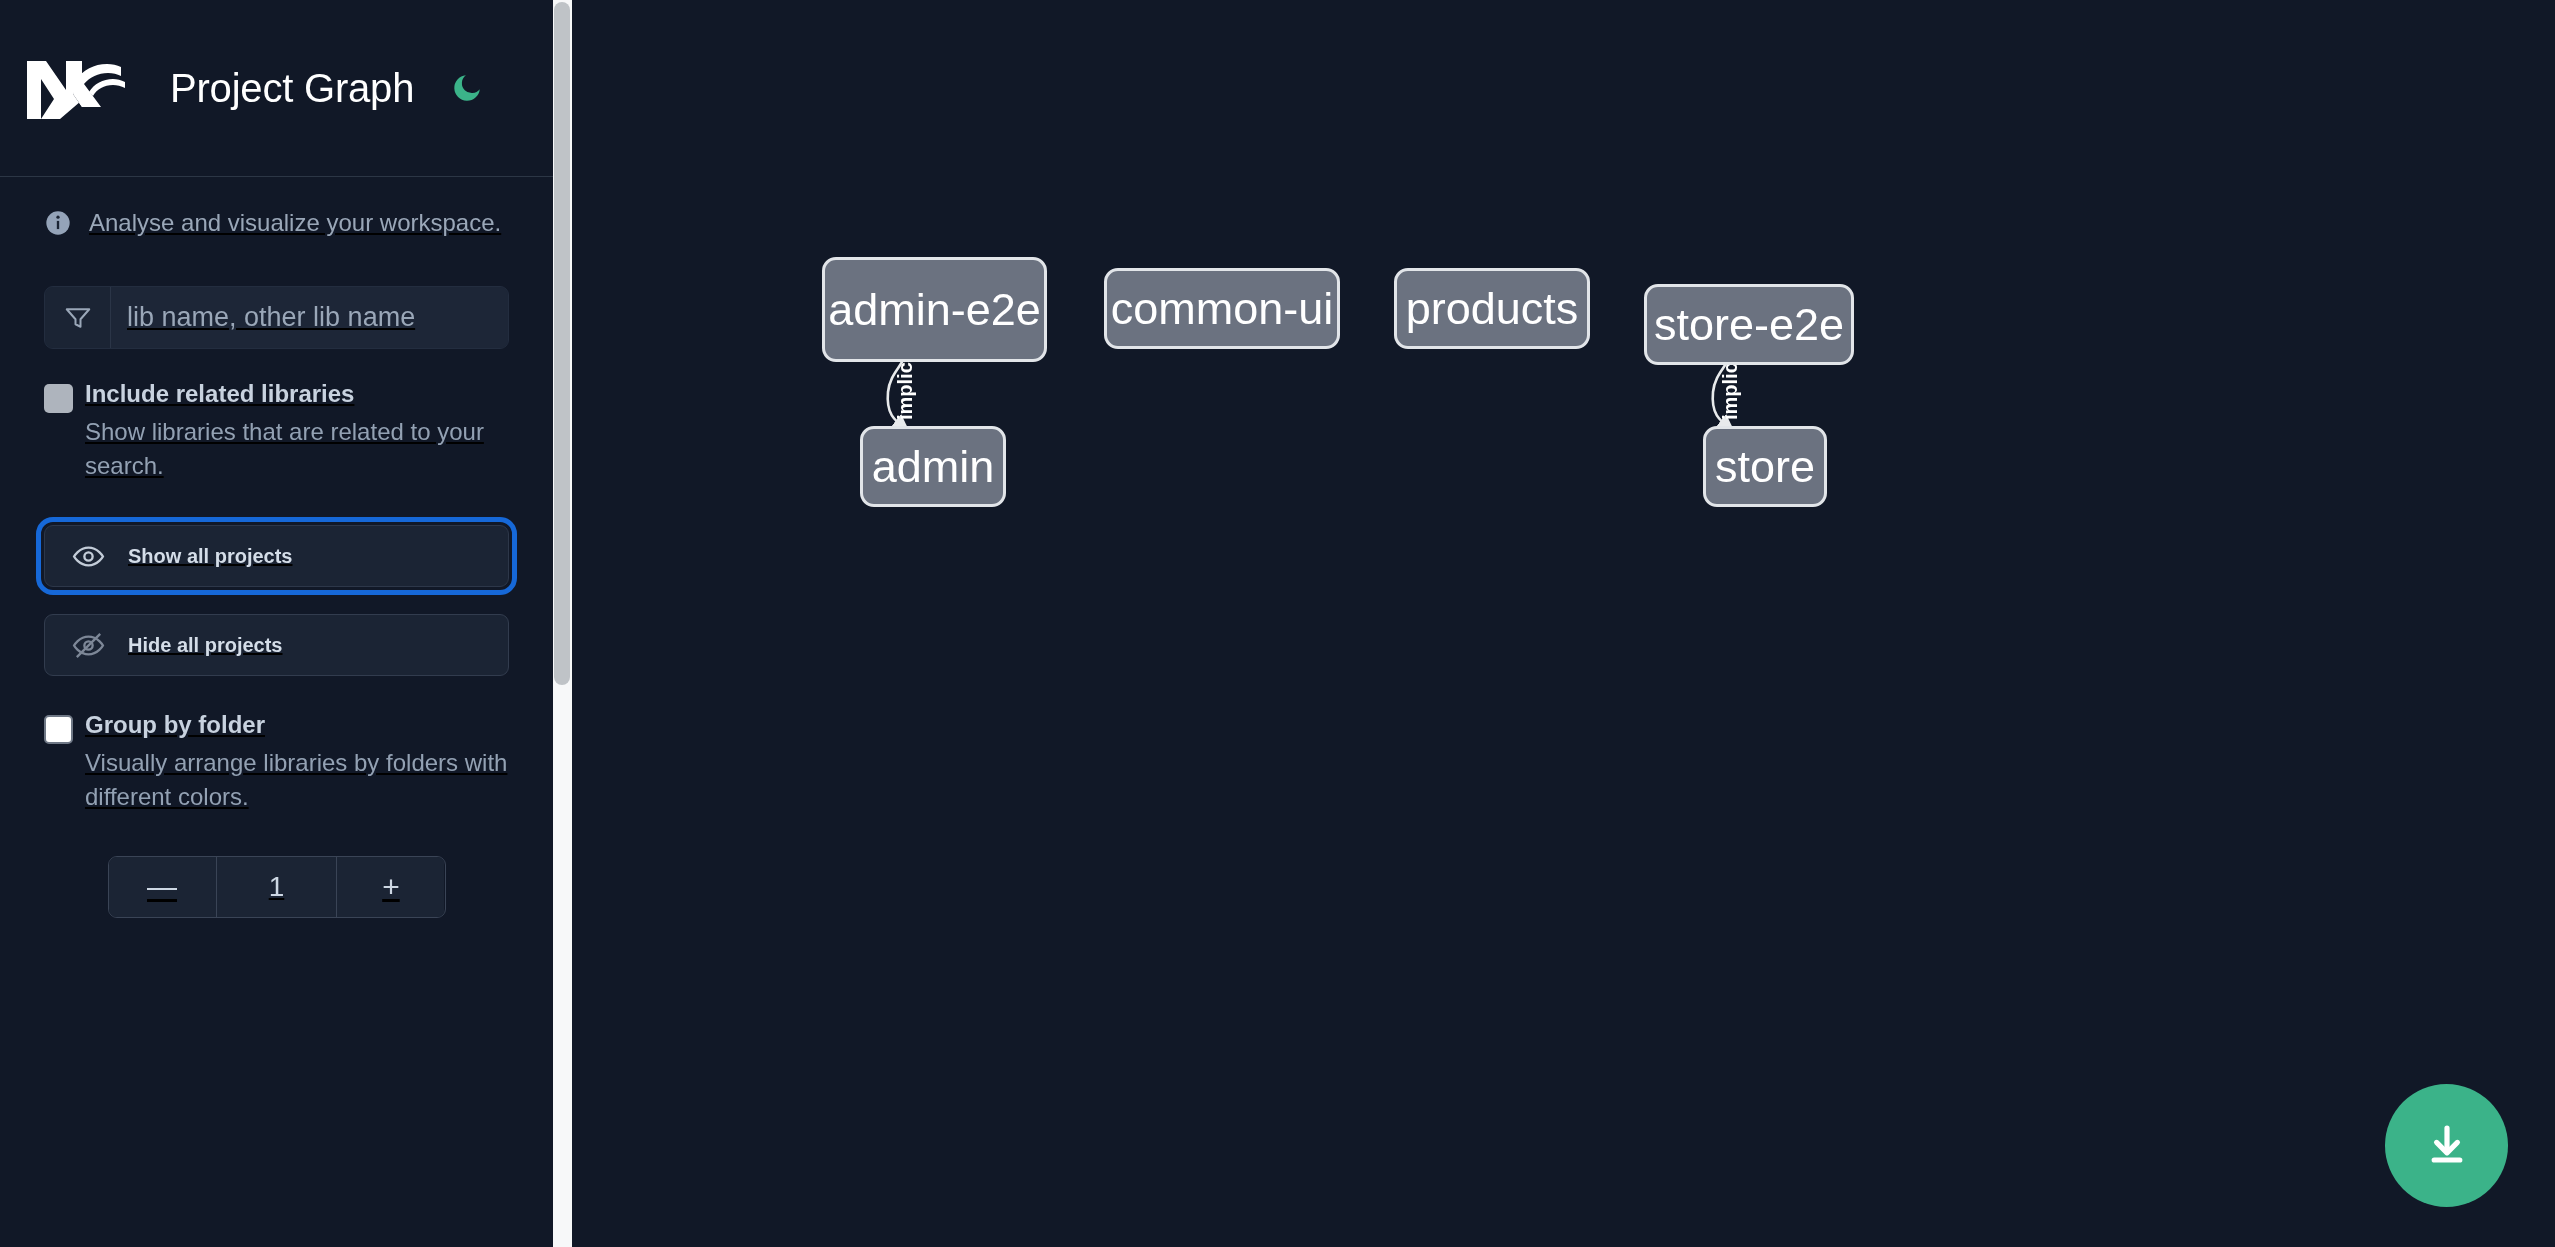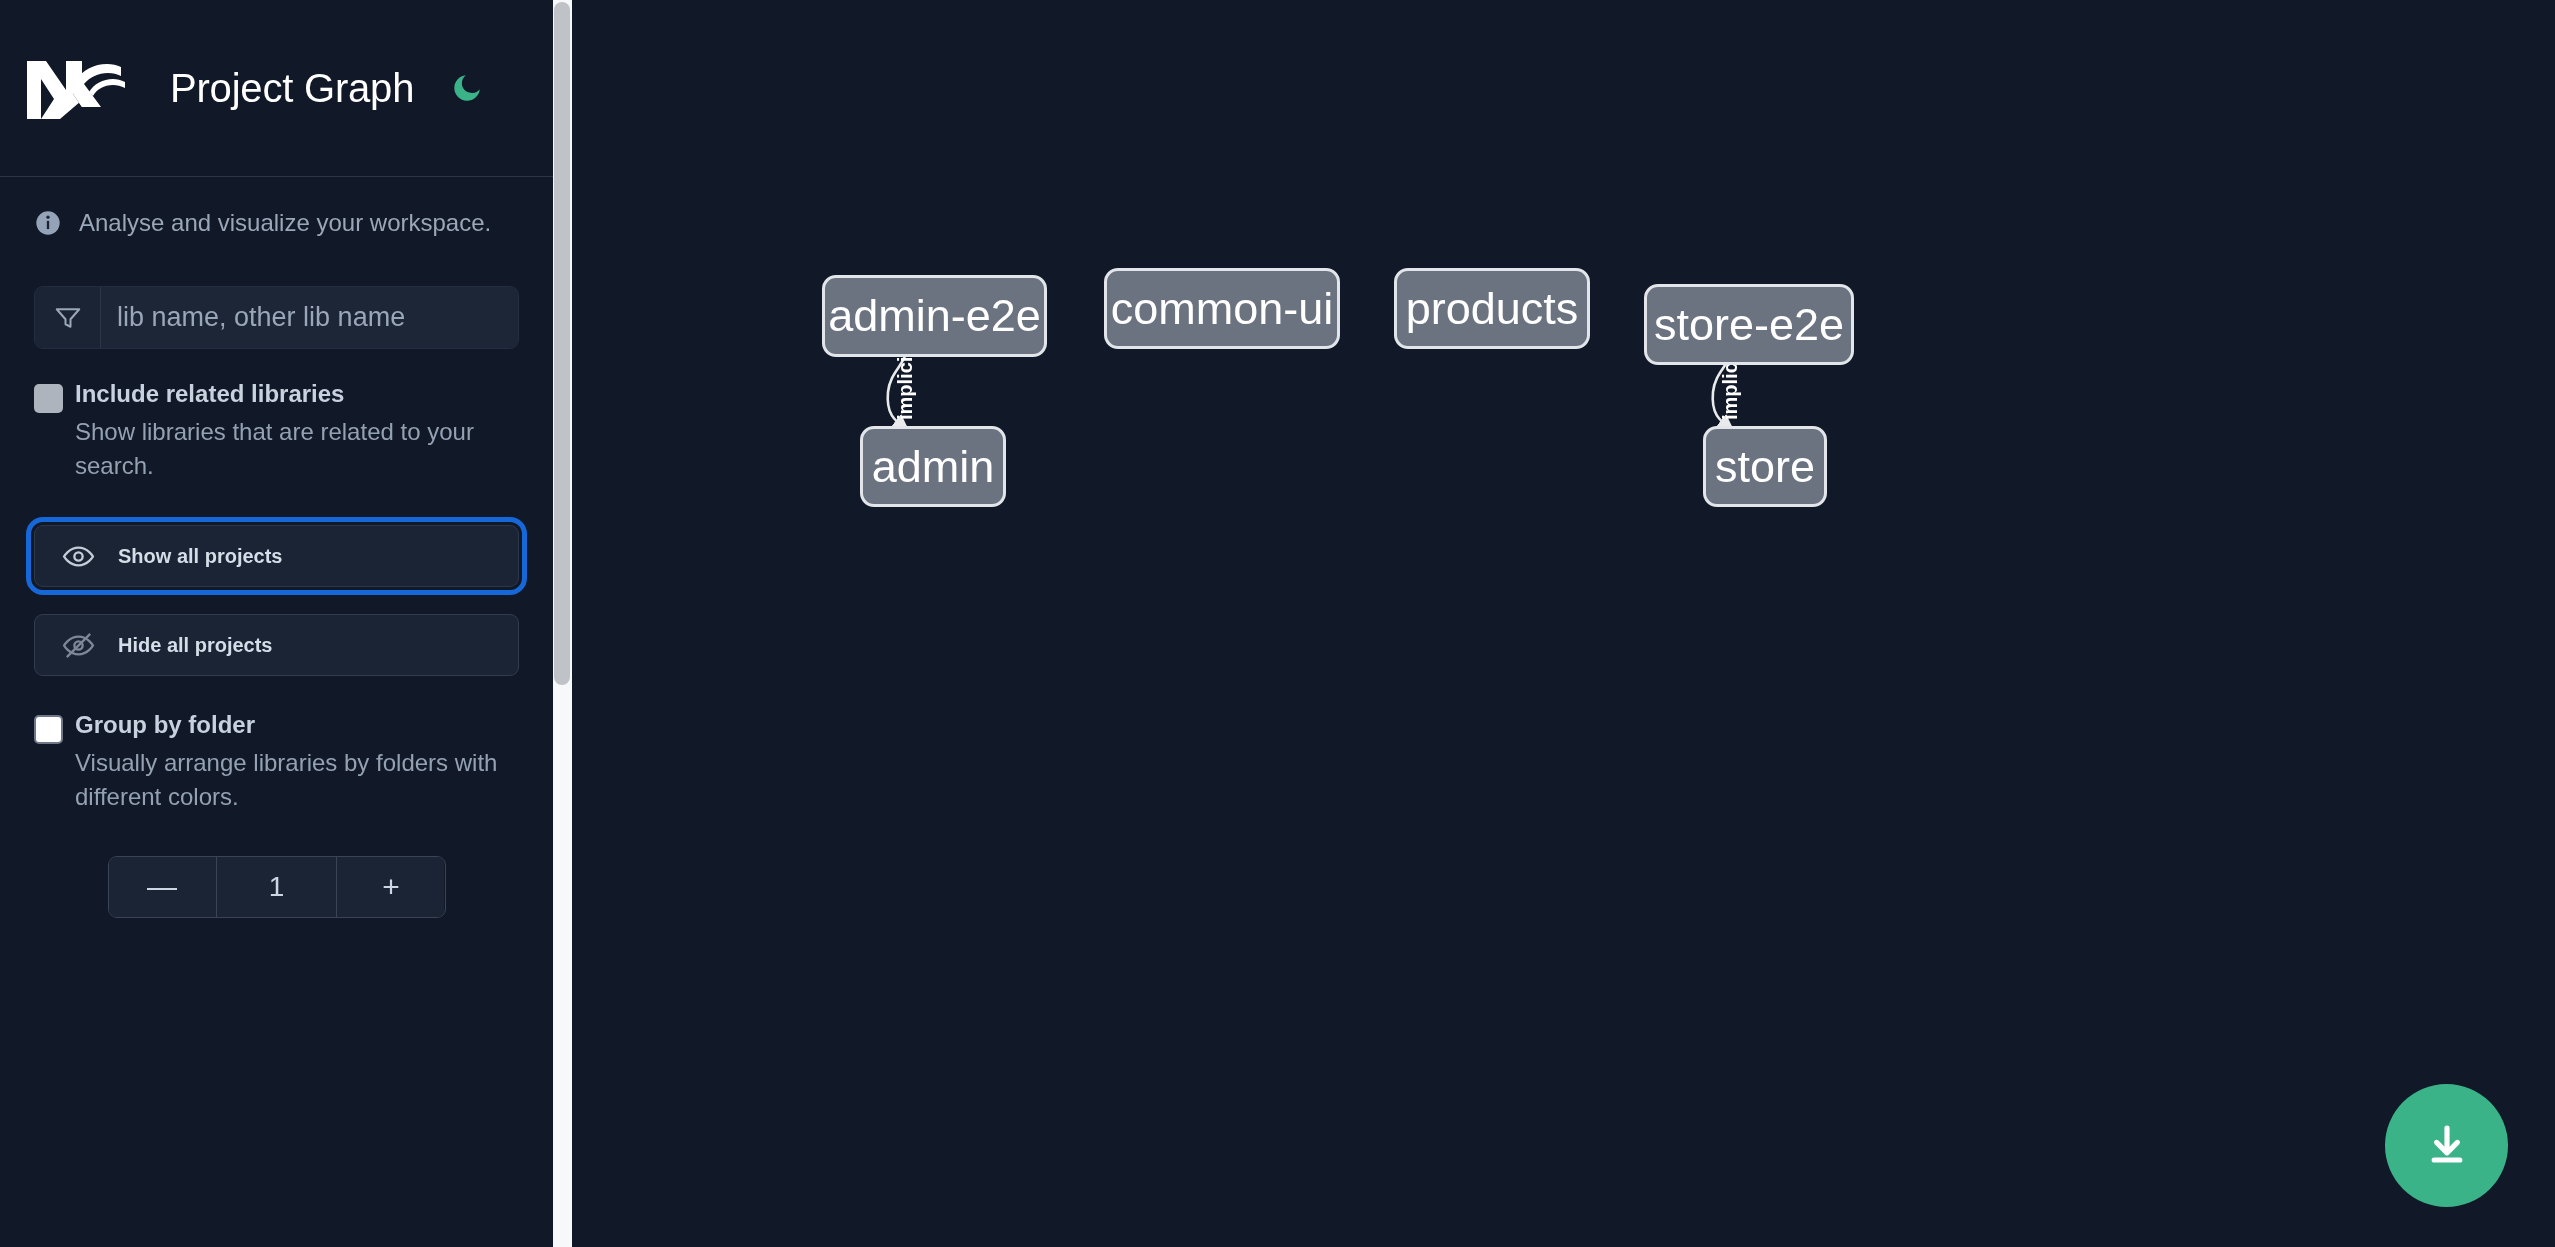--- a/index.html
+++ b/index.html
@@ -32,21 +32,21 @@
     margin-left: 45px;
     letter-spacing: -0.2px;
   }
   #theme-toggle {
     margin-left: 33px;
     width: 40px; height: 40px;
     display: flex; align-items: center; justify-content: center;
     cursor: pointer;
   }
 
-  #sidebar-body { padding: 0 34px; }
+  #sidebar-body { padding: 0 44px; text-decoration: underline; }
 
   .tagline-row {
     display: flex; align-items: center;
     margin-top: 32px;
     gap: 17px;
   }
   .tagline-text {
     color: #9aa7b8;
     font-size: 24px;
   }
@@ -321,21 +321,21 @@
       </defs>
 
       <path d="M335 349 C333 365 318 372 316 392 C314 414 322 420 335 430" fill="none" stroke="#e8eaec" stroke-width="2.6" marker-end="url(#arrow)"></path>
 
       <path d="M1160 349 C1158 365 1143 372 1141 392 C1139 414 1147 420 1160 430" fill="none" stroke="#e8eaec" stroke-width="2.6" marker-end="url(#arrow)"></path>
     </svg>
 
     <div class="edge-label" style="left:322px; top:420px;">implicit</div>
     <div class="edge-label" style="left:1147px; top:420px;">implicit</div>
 
-    <div class="node" style="left:250px; top:275px; width:225px; height:82px;">admin-e2e</div>
+    <div class="node" style="left:250px; top:257px; width:225px; height:105px;">admin-e2e</div>
     <div class="node" style="left:288px; top:426px; width:146px; height:81px;">admin</div>
     <div class="node" style="left:532px; top:268px; width:236px; height:81px;">common-ui</div>
     <div class="node" style="left:822px; top:268px; width:196px; height:81px;">products</div>
     <div class="node" style="left:1072px; top:268px; width:210px; height:81px;margin-top:16px;">store-e2e</div>
     <div class="node" style="left:1131px; top:426px; width:124px; height:81px;">store</div>
 
     <div id="download-fab">
       <svg width="48" height="48" viewBox="0 0 24 24">
         <path d="M12 3v11" stroke="#ffffff" stroke-width="2.6" stroke-linecap="round"></path>
         <path d="M6.8 10.2L12 15.4l5.2-5.2" fill="none" stroke="#ffffff" stroke-width="2.6" stroke-linecap="round" stroke-linejoin="round"></path>

